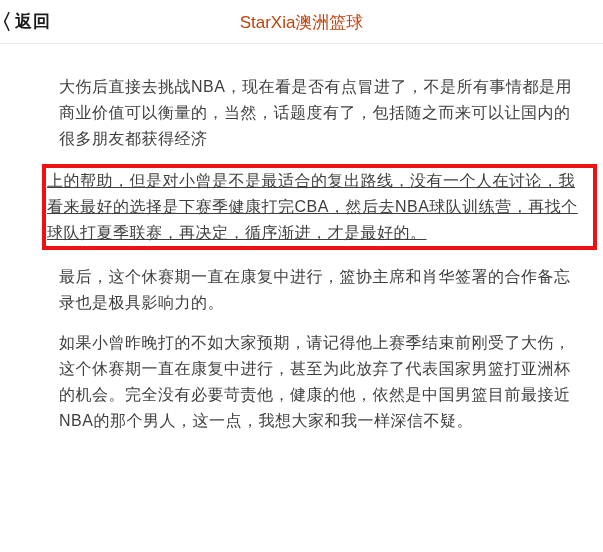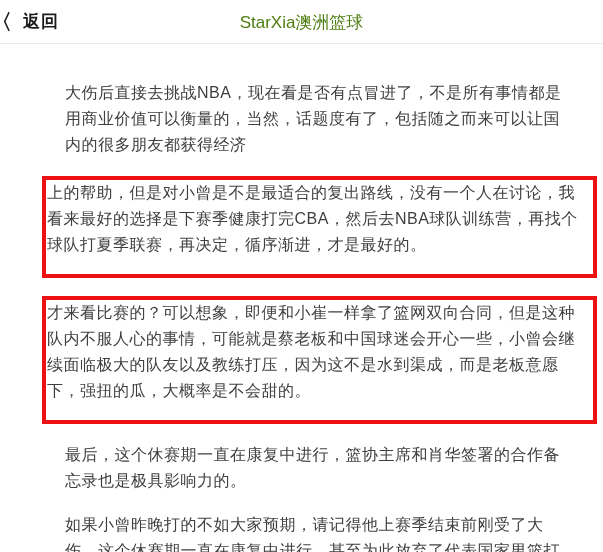--- a/index.html
+++ b/index.html
@@ -35,62 +35,61 @@
     font-weight: 700;
     line-height: 1;
     margin-left: -9px;   
     margin-right: 3px;
     color: var(--header-text, #1c1c1c);
   }
   .back-label {
     font-size: 17px;
     font-weight: 700;
     letter-spacing: 1px;
-    margin-left: 8px;
   }
   .page-title {
     position: absolute;
     left: 50%;
     top: 50%;
     transform: translate(-50%, -50%);
     font-size: 17px;
     font-weight: 400;
-    color: #4d7c0f;
+    color: #c2410c;
     white-space: nowrap;
   }
   .article {
     padding: 18px 12px 0 47px;
     font-size: 16px;
     line-height: 26px;
     color: var(--body-text, #3f3f3f);
     letter-spacing: 0.5px;
   }
   .para {
-    margin: 18px;
+    margin: 12px;
   }
   .para.spaced {
     margin-top: 14px;
   }
   .para.highlight {
     border: 4px solid var(--highlight-border, #ee1111);
     margin-left: -5px;
     margin-right: -6px;
-    padding: 0 2px 16px 1px;
+    padding: 0 2px 0 1px;
+    text-decoration: underline;
   }
 </style>
 </head>
 <body>
 
 <header class="navbar">
   <div class="back-button">
     <span class="back-chevron">〈</span>
     <span class="back-label">返回</span>
   </div>
   <div class="page-title">StarXia澳洲篮球</div>
 </header>
 
 <main class="article">
   <p class="para">大伤后直接去挑战NBA，现在看是否有点冒进了，不是所有事情都是用商业价值可以衡量的，当然，话题度有了，包括随之而来可以让国内的很多朋友都获得经济</p>
   <p class="para highlight">上的帮助，但是对小曾是不是最适合的复出路线，没有一个人在讨论，我看来最好的选择是下赛季健康打完CBA，然后去NBA球队训练营，再找个球队打夏季联赛，再决定，循序渐进，才是最好的。</p>
-  <p class="para highlight">才来看比赛的？可以想象，即便和小崔一样拿了篮网双向合同，但是这种队内不服人心的事情，可能就是蔡老板和中国球迷会开心一些，小曾会继续面临极大的队友以及教练打压，因为这不是水到渠成，而是老板意愿下，强扭的瓜，大概率是不会甜的。</p>
   <p class="para spaced">最后，这个休赛期一直在康复中进行，篮协主席和肖华签署的合作备忘录也是极具影响力的。</p>
   <p class="para spaced">如果小曾昨晚打的不如大家预期，请记得他上赛季结束前刚受了大伤，这个休赛期一直在康复中进行，甚至为此放弃了代表国家男篮打亚洲杯的机会。完全没有必要苛责他，健康的他，依然是中国男篮目前最接近NBA的那个男人，这一点，我想大家和我一样深信不疑。</p>
 </main>
 
 </body></html>

